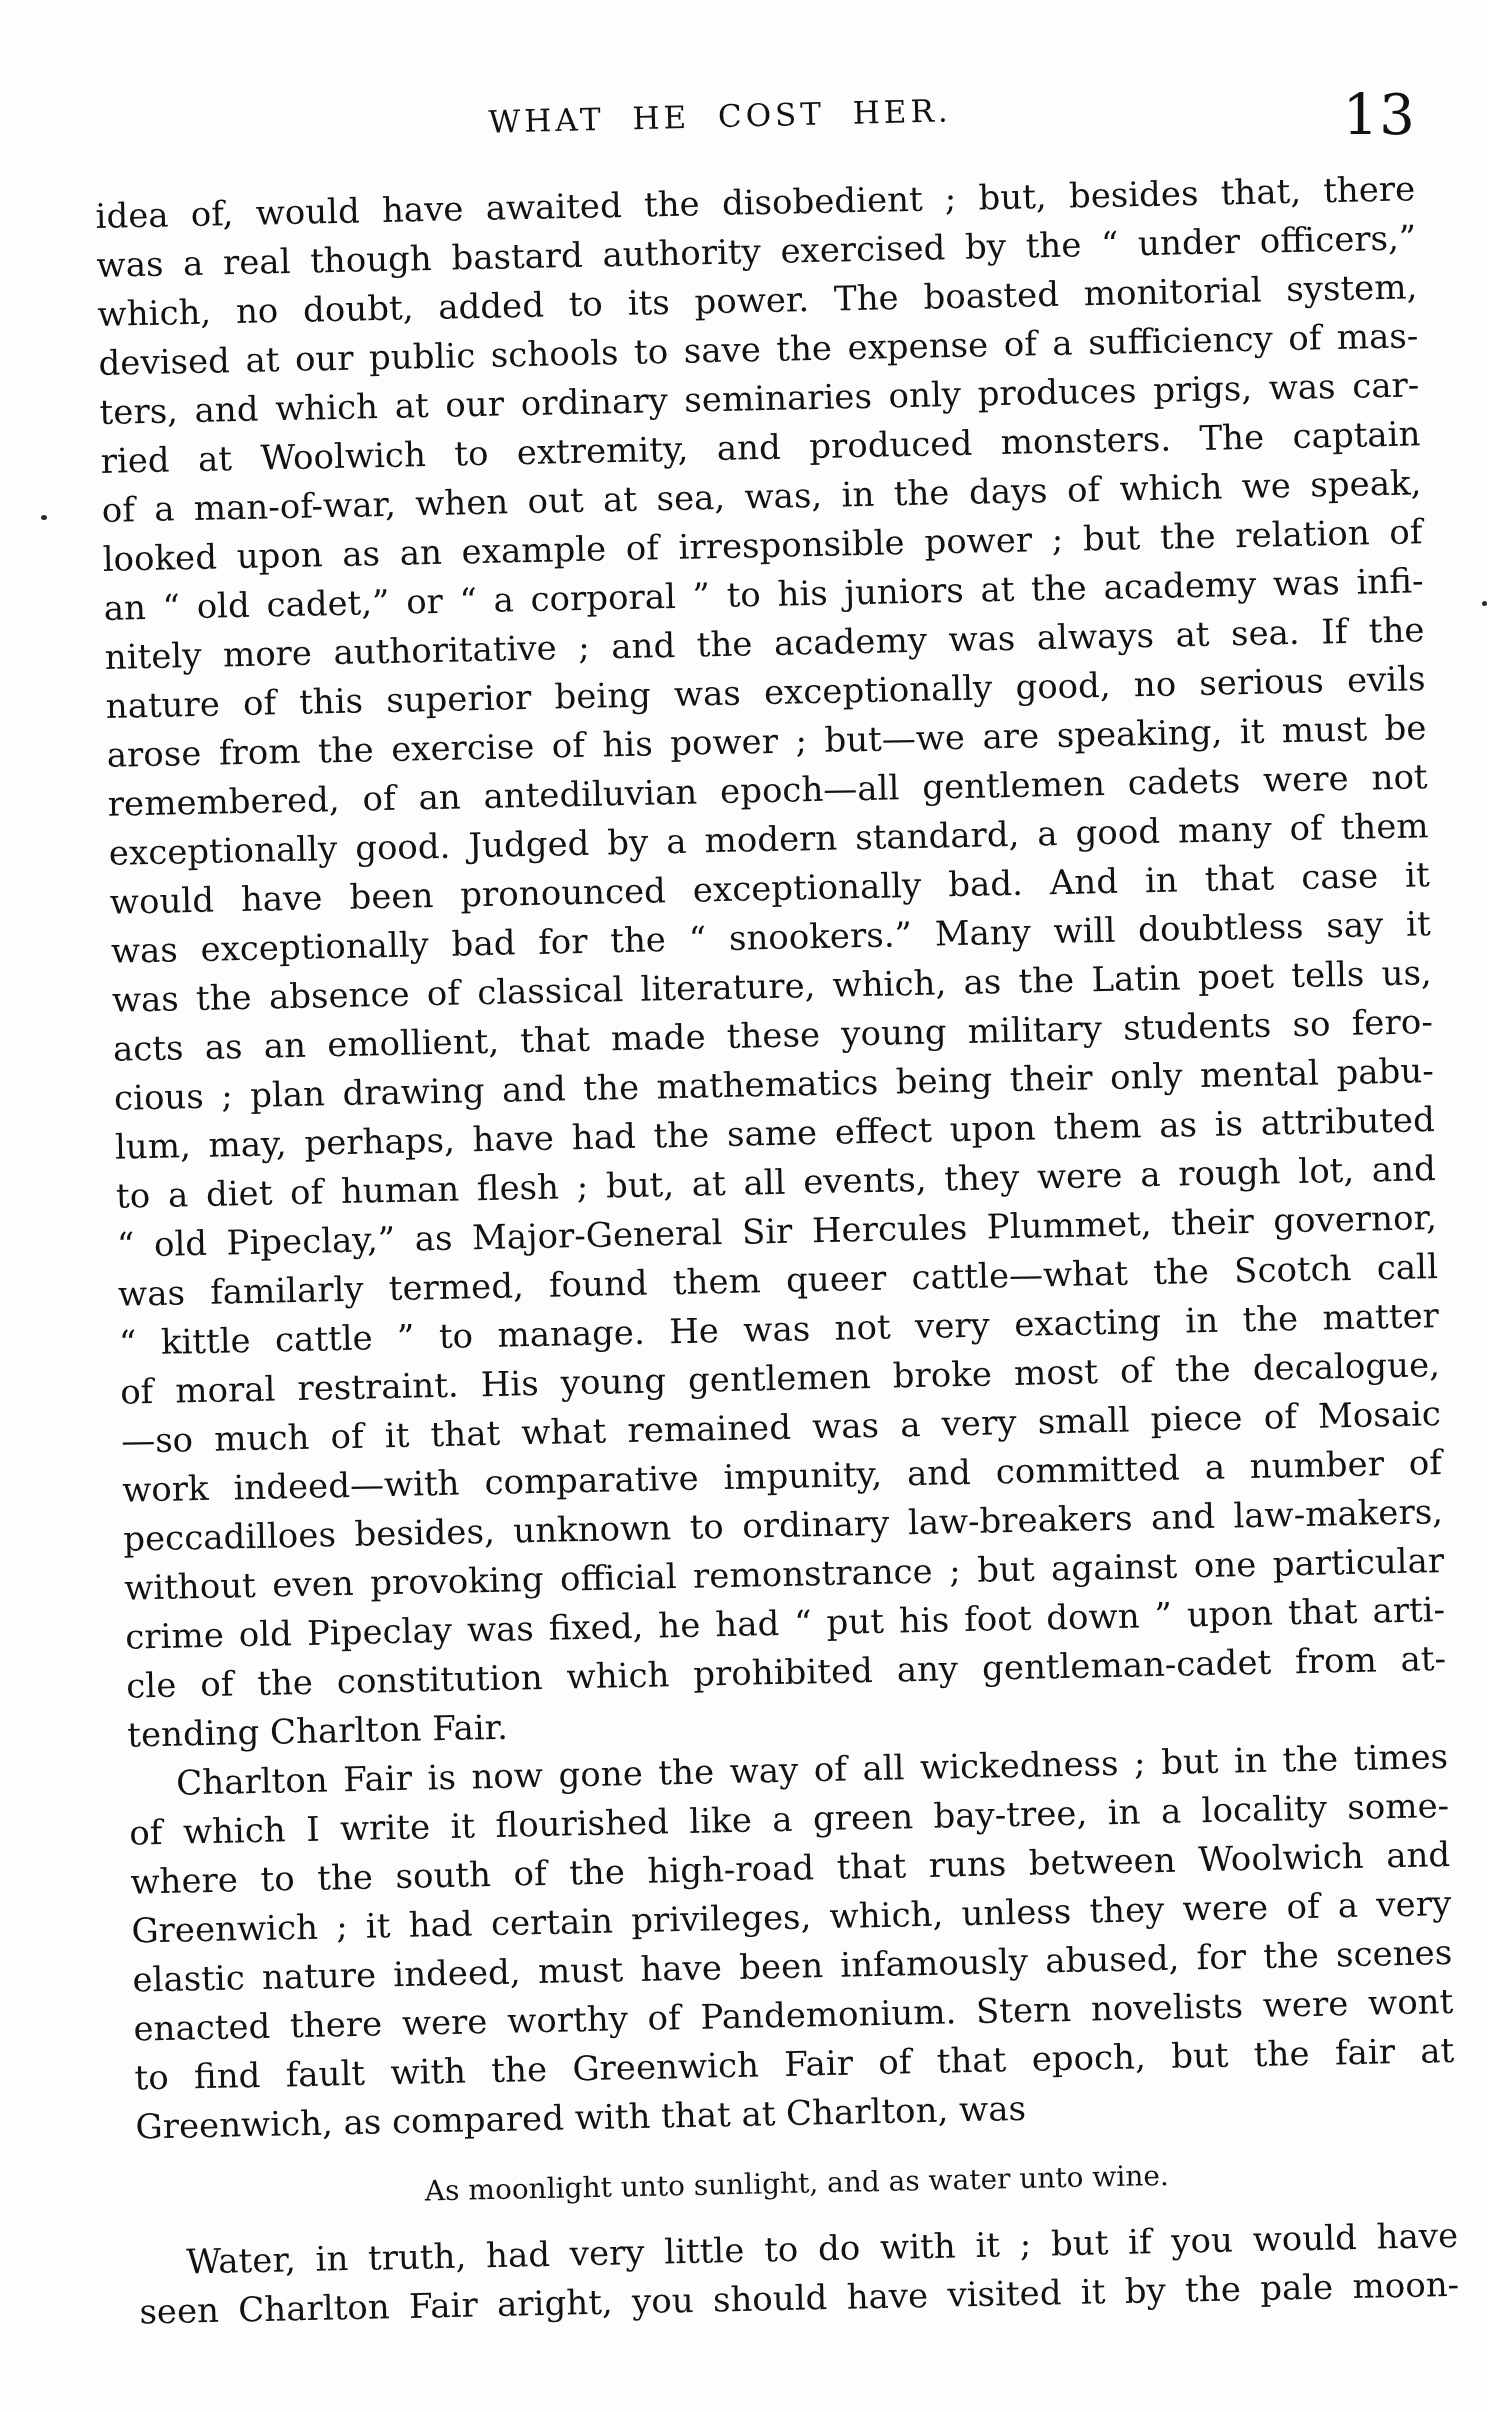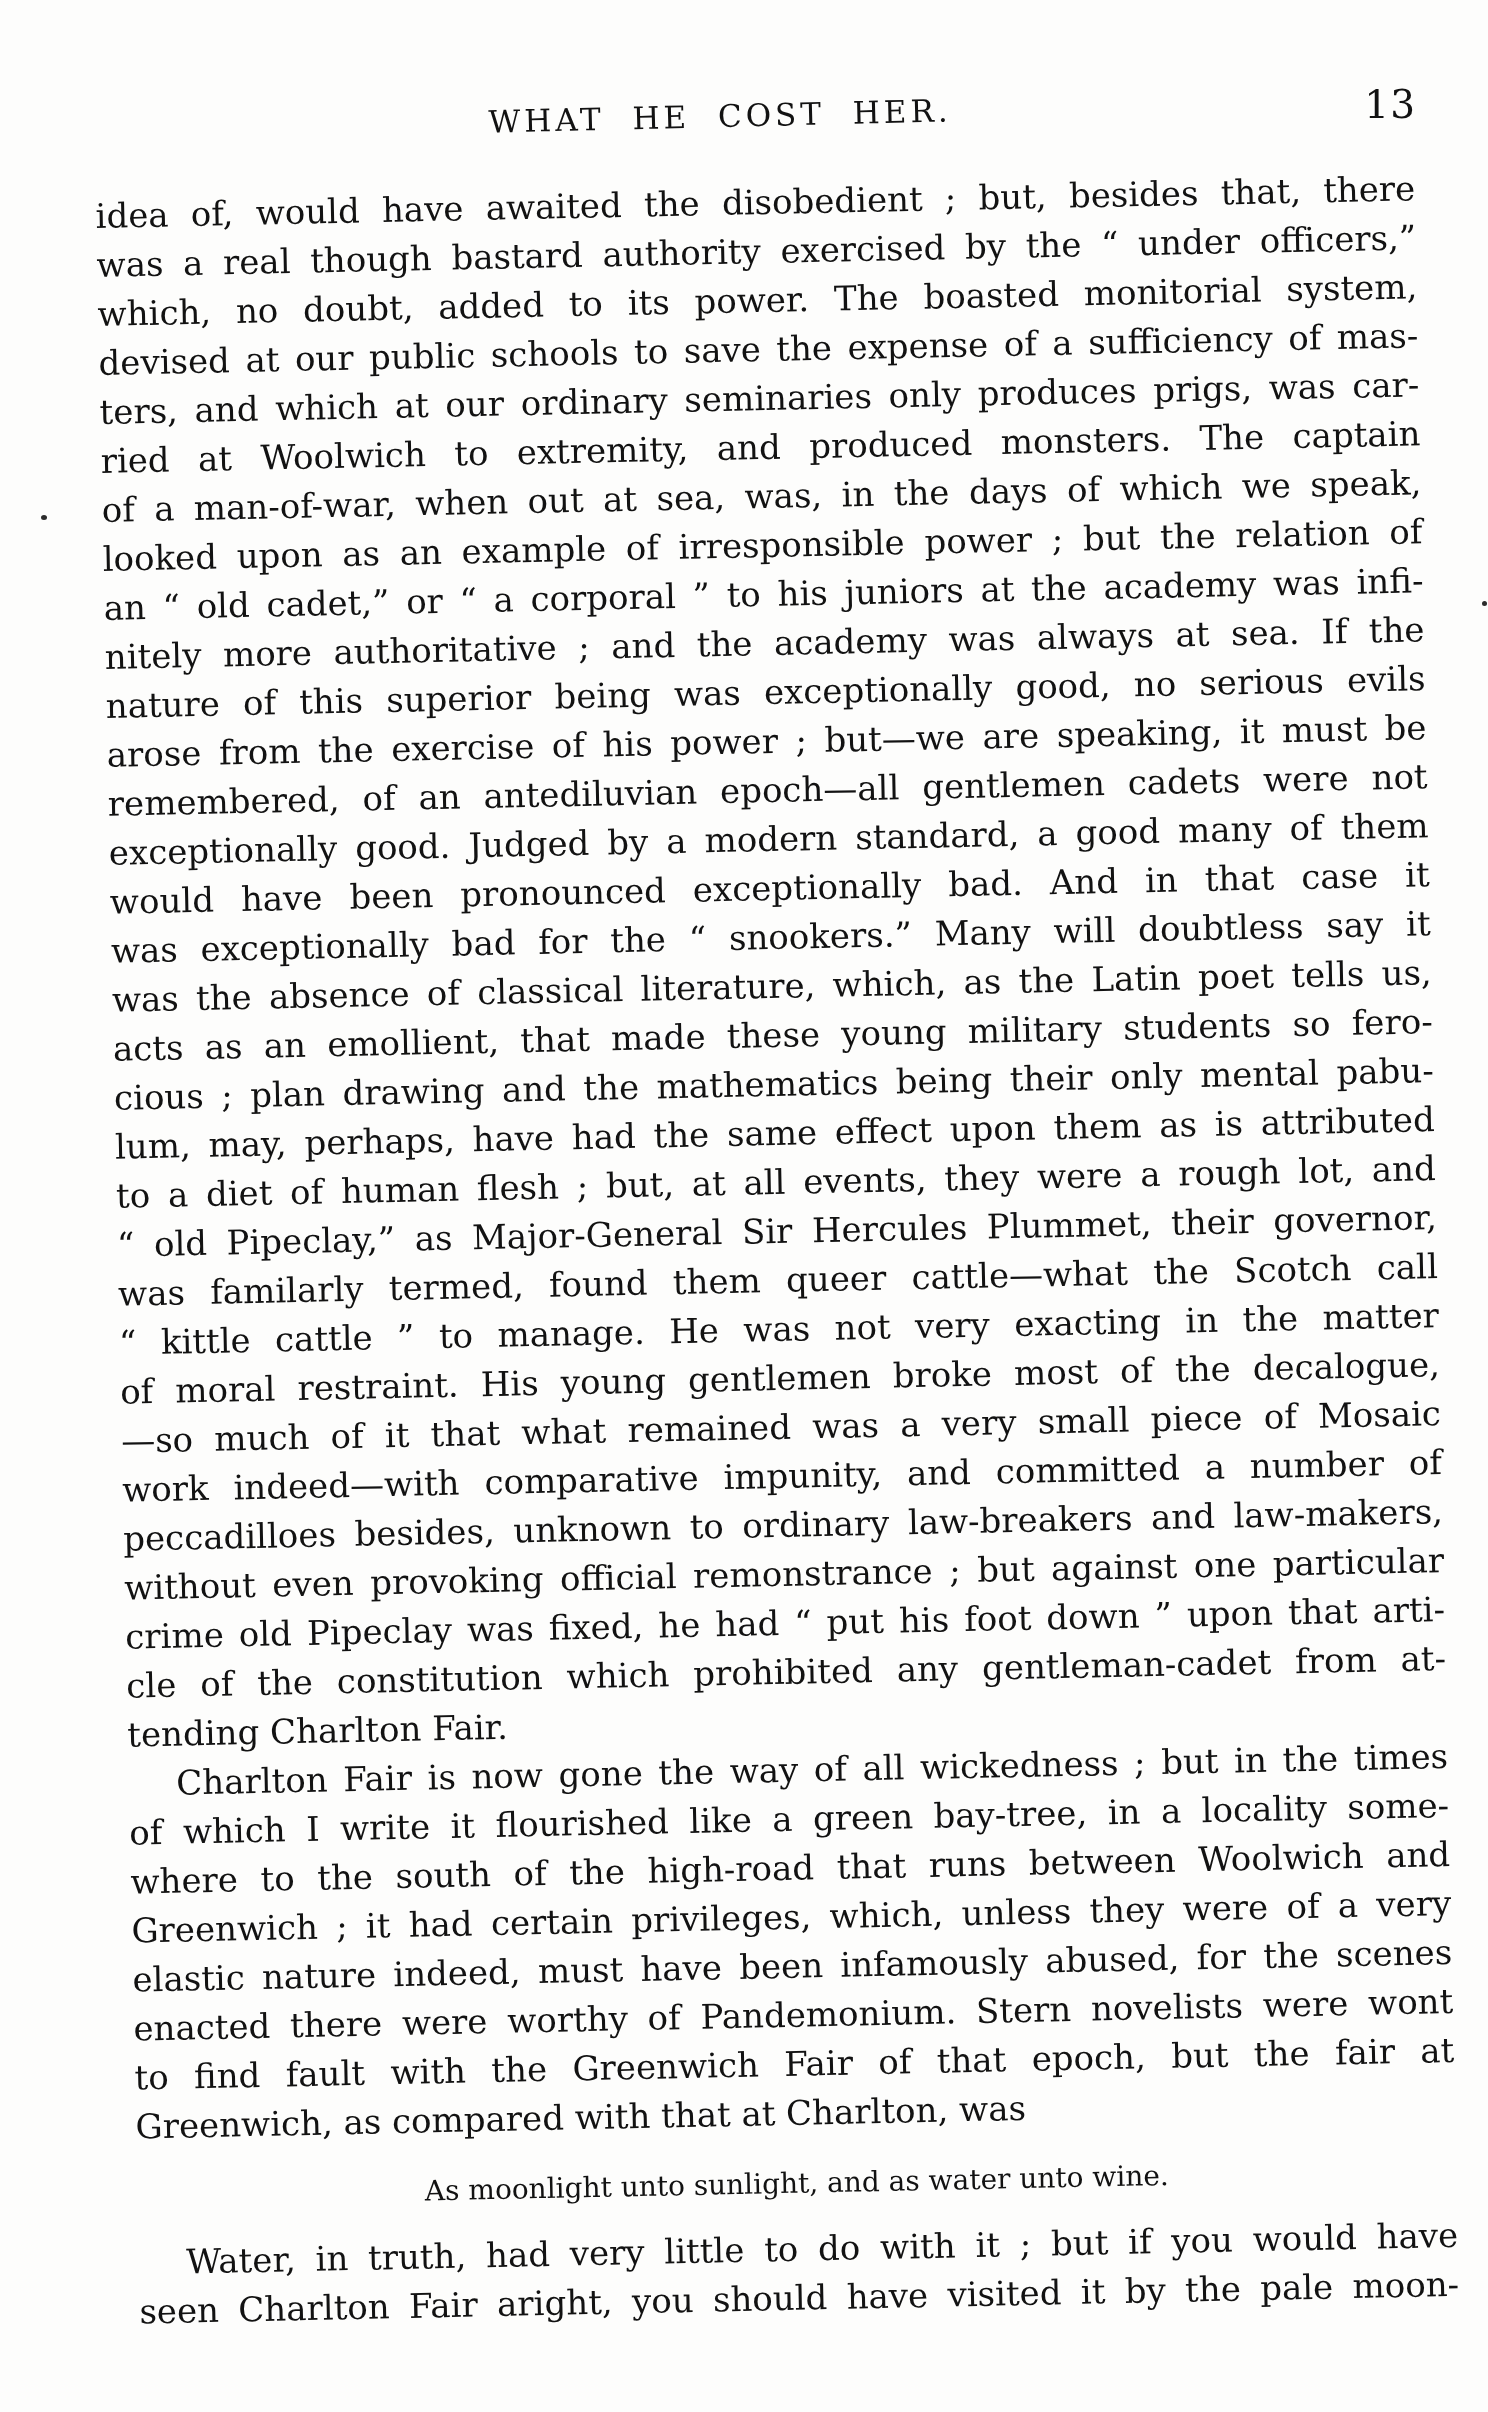--- a/index.html
+++ b/index.html
@@ -21,21 +21,21 @@
     font-size:31px;
     letter-spacing:4px;
     word-spacing:14px;
     transform:rotate(-1.4deg);
     transform-origin:50% 50%;
   }
   .page-number{
     position:absolute;
     top:82px;
     right:72px;
-    font-size:39px;
+    font-size:56px;
     letter-spacing:1px;
   }
   .text-block{
     position:absolute;
     left:95px;
     top:192px;
     width:1320px;
     transform:rotate(-1.2deg);
     transform-origin:0 0;
     font-size:34px;

